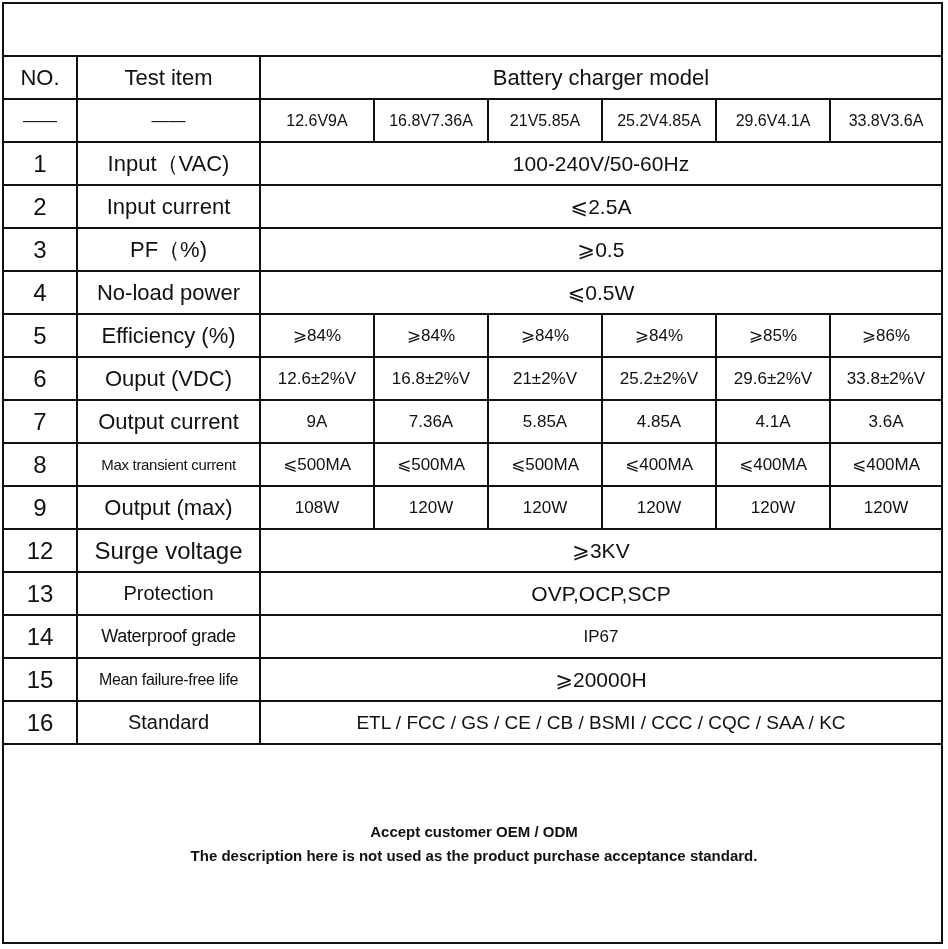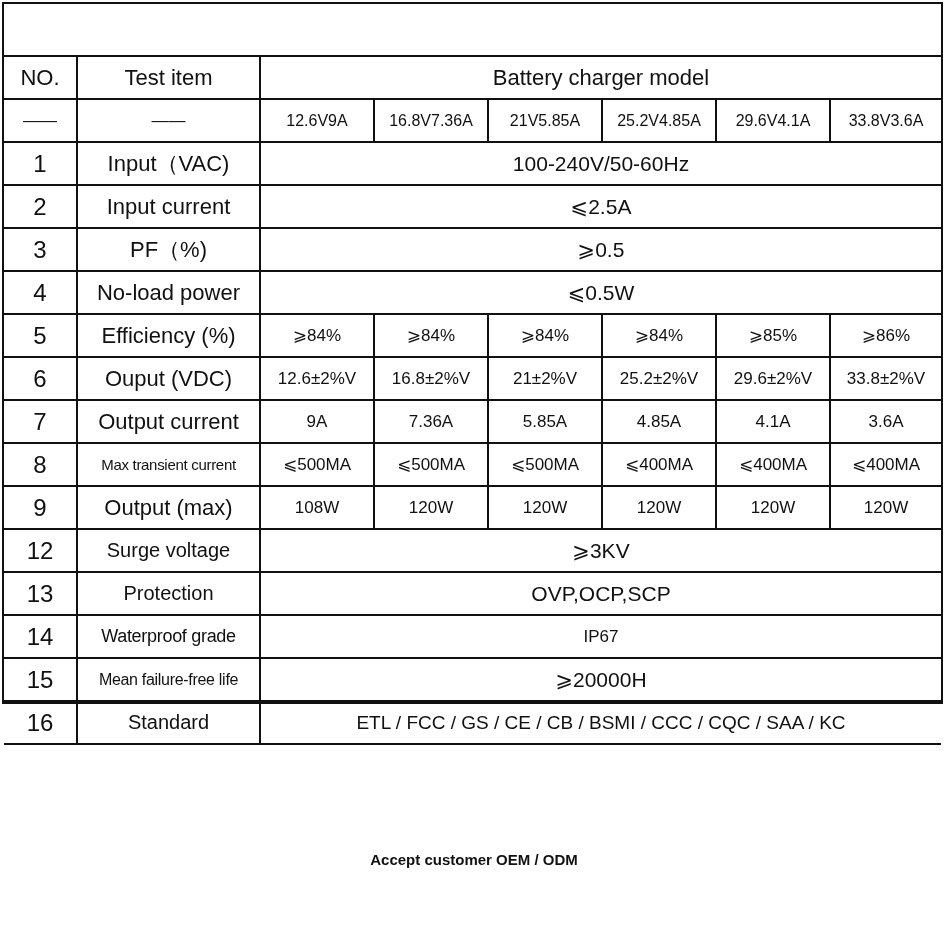--- a/index.html
+++ b/index.html
@@ -1,39 +1,39 @@
 <!DOCTYPE html>
 <html><head>
 <meta charset="utf-8">
 <style>
   html, body { margin: 0; padding: 0; background: #ffffff; }
   body { width: 948px; height: 949px; position: relative; overflow: hidden;
          font-family: "Liberation Sans", "DejaVu Sans", sans-serif; color: #111111; }
-  .frame { position: absolute; left: 2px; top: 2px; width: 941px; height: 702px;
+  .frame { position: absolute; left: 2px; top: 2px; width: 941px; height: 942px;
            border: 2px solid #111; box-sizing: border-box; }
   .top-blank { height: 53px; border-bottom: 2px solid #111; box-sizing: border-box; }
   table.spec { border-collapse: collapse; width: 100%; table-layout: fixed; }
   table.spec td { border: 2px solid #111; text-align: center; vertical-align: middle;
                   padding: 0; overflow: hidden; white-space: nowrap; }
   table.spec tr:first-child td { border-top: none; }
   table.spec tr td:first-child { border-left: none; }
   table.spec tr td:last-child { border-right: none; }
   .c-no { width: 73px; font-size: 24px; }
   .c-item { width: 182px; font-size: 22px; margin-left: 32px; }
   .c-val { font-size: 17px; }
   .span-val { font-size: 21px; margin-top: 36px; }
   .hdr-no { font-size: 22px; }
   .hdr-model { font-size: 22px; }
   .small-item { font-size: 15px; letter-spacing: -0.3px; }
   .tiny-item { font-size: 16px; letter-spacing: -0.3px; }
   .model-cell { font-size: 16px; }
   tr.h43 td { height: 41px; }
   .footer { position: absolute; left: 0; right: 0; top: 822px; text-align: center;
             font-weight: bold; font-size: 15px; line-height: 19px; }
-  .footer .line1 { margin-top: 28px; }
+  .footer .line1 { }
 </style>
 </head>
 <body>
 
 <div class="frame">
   <div class="top-blank"></div>
   <table class="spec">
     <colgroup>
       <col style="width:73px">
         <col style="width:183px">
@@ -125,21 +125,21 @@
       <td class="c-item">Output (max)</td>
       <td class="c-val">108W</td>
       <td class="c-val">120W</td>
       <td class="c-val">120W</td>
       <td class="c-val">120W</td>
       <td class="c-val">120W</td>
       <td class="c-val">120W</td>
     </tr>
     <tr class="h43">
       <td class="c-no">12</td>
-      <td class="c-item" style="font-size:20px">Surge voltage</td>
+      <td class="c-item" style="font-size:24px">Surge voltage</td>
       <td class="span-val" colspan="6">⩾3KV</td>
     </tr>
     <tr class="h43">
       <td class="c-no">13</td>
       <td class="c-item" style="font-size:20px">Protection</td>
       <td class="span-val" colspan="6">OVP,OCP,SCP</td>
     </tr>
     <tr class="h43">
       <td class="c-no">14</td>
       <td class="c-item small-item" style="font-size:18px">Waterproof grade</td>
@@ -154,13 +154,14 @@
       <td class="c-no">16</td>
       <td class="c-item" style="font-size:20px">Standard</td>
       <td class="span-val" colspan="6" style="font-size:19px">ETL / FCC / GS / CE / CB / BSMI / CCC / CQC / SAA / KC</td>
     </tr>
   </tbody>
     </table>
 </div>
 
 <div class="footer">
   <div class="line1">Accept customer OEM / ODM</div>
+  <div style="margin-top:5px">The description here is not used as the product purchase acceptance standard.</div>
 </div>
 
 </body></html>

